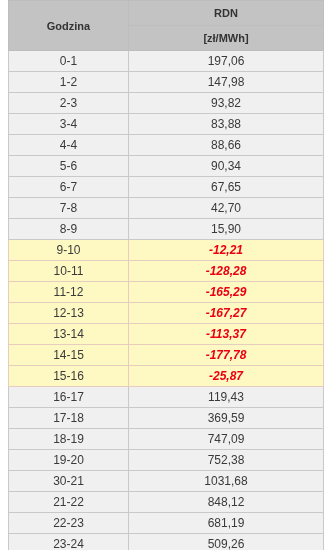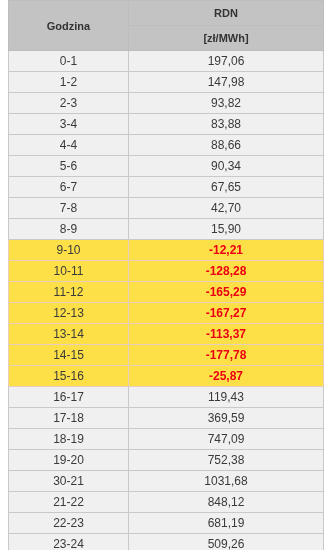--- a/index.html
+++ b/index.html
@@ -53,26 +53,27 @@
     color: #3a3a3a;
     font-size: 12px;
     text-align: center;
     border: 1px solid #c9c9c9;
     padding: 0;
     height: 20px;
     line-height: 20px;
     white-space: nowrap;
   }
   tr.neg td {
-    background: #fde047;
+    background: #fef9c3;
     border-color: #e7cdbe;
   }
   tr.neg td.value-cell {
     color: #ec0011;
     font-weight: bold;
+    font-style: italic;
   }
 </style>
 </head>
 <body>
 
 <div class="table-wrap">
   <table class="price-table">
     <colgroup>
       <col class="col-hour">
       <col class="col-value">

